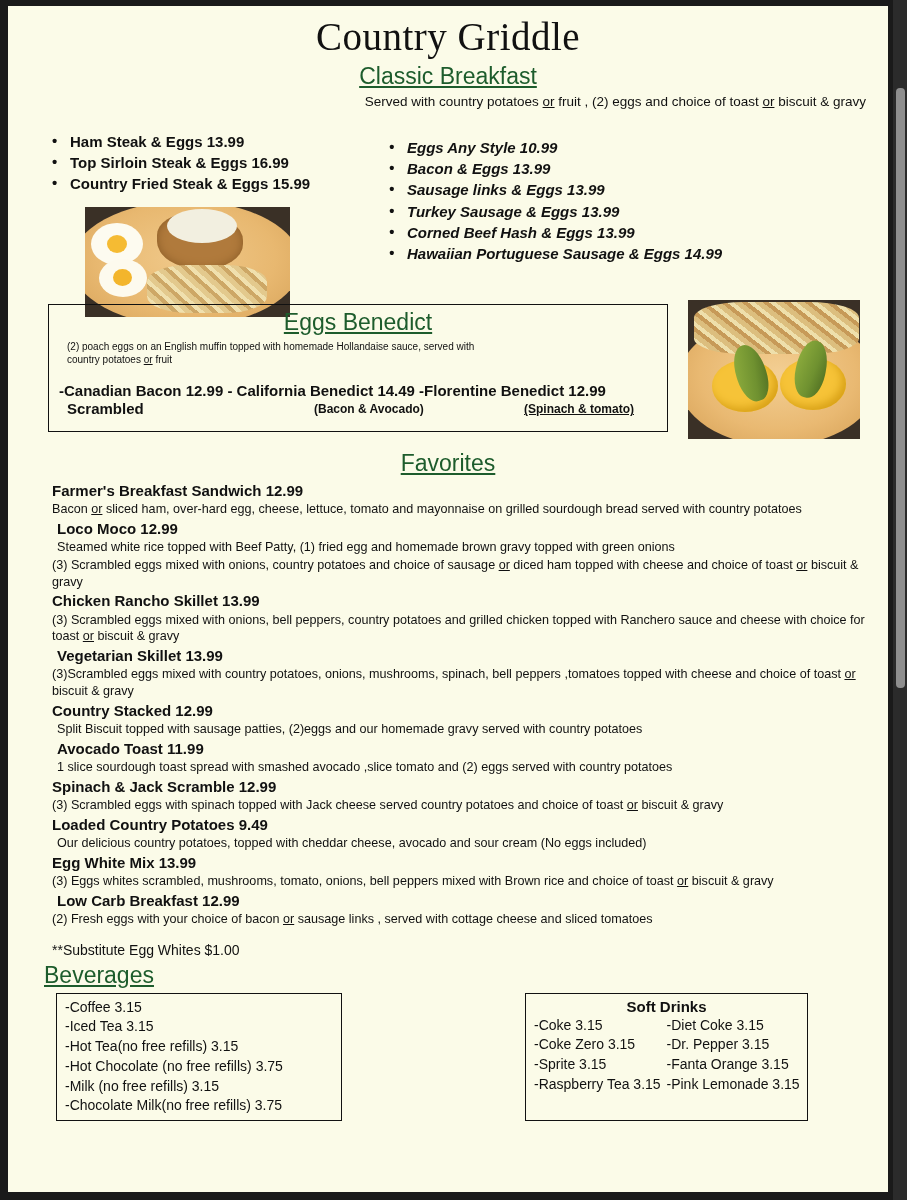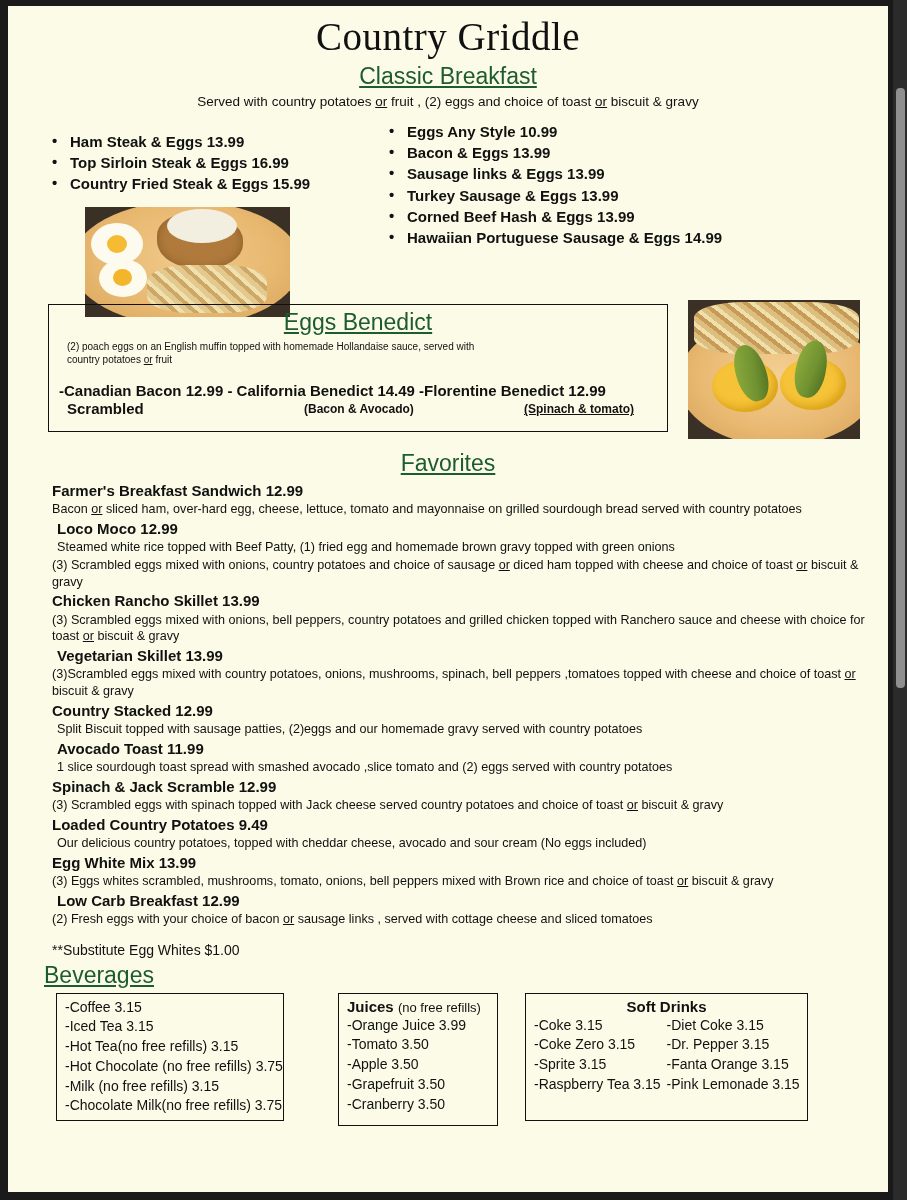--- a/index.html
+++ b/index.html
@@ -56,42 +56,43 @@
     color: #1d5c2c;
     text-decoration: underline;
     margin: 2px 0 4px 0;
     font-family: "Liberation Sans", sans-serif;
   }
   .section-head.left {
     text-align: left;
     padding-left: 14px;
   }
   .served-line {
-    text-align: center;
+    text-align: right;
     font-size: 13.5px;
     color: #111;
     margin-bottom: 6px;
   }
   u { text-decoration: underline; }
 
   .cb-cols {
     position: relative;
     height: 185px;
   }
   .cb-left {
     position: absolute;
     left: 18px;
     top: 16px;
     width: 380px;
   }
   .cb-right {
     position: absolute;
     left: 355px;
-    top: 6px;
+    top: 22px;
     width: 500px;
+    font-style: italic;
   }
   ul.bul {
     list-style: none;
     margin: 0;
     padding: 0;
   }
   ul.bul li {
     position: relative;
     padding-left: 22px;
     font-size: 15px;
@@ -221,21 +222,21 @@
     white-space: nowrap;
   }
   .benedict-sub {
     position: relative;
     height: 18px;
     font-size: 12px;
     font-weight: bold;
     color: #111;
   }
   .benedict-sub .w1 { position: absolute; left: 8px; top: 1px; font-size: 15px; }
-  .benedict-sub .w2 { position: absolute; left: 245px; top: 3px; }
+  .benedict-sub .w2 { position: absolute; left: 255px; top: 3px; }
   .benedict-sub .w3 { position: absolute; left: 465px; top: 3px; text-decoration: underline; }
   .food-photo-2 {
     position: absolute;
     left: 658px;
     top: 0px;
     width: 172px;
     height: 139px;
     background: #3a3026;
     overflow: hidden;
   }
@@ -307,21 +308,21 @@
     position: relative;
     height: 138px;
     margin-top: 2px;
   }
   .bev-box {
     position: absolute;
     border: 1px solid #111;
     box-sizing: border-box;
     padding: 4px 8px;
   }
-  .bev-box.one { left: 26px; top: 0; width: 228px; height: 128px; }
+  .bev-box.one { left: 26px; top: 0; width: 286px; height: 128px; }
   .bev-box.two { left: 308px; top: 0; width: 160px; height: 133px; }
   .bev-box.three { left: 495px; top: 0; width: 283px; height: 128px; }
   .bev-line {
     font-size: 14px;
     color: #111;
     line-height: 1.41;
     white-space: nowrap;
   }
   .bev-head {
     font-size: 15px;
@@ -469,28 +470,20 @@
 
     <div class="bev-box one">
       <div class="bev-line">-Coffee 3.15</div>
       <div class="bev-line">-Iced Tea  3.15</div>
       <div class="bev-line">-Hot Tea(no free refills) 3.15</div>
       <div class="bev-line">-Hot Chocolate (no free refills) 3.75</div>
       <div class="bev-line">-Milk (no free refills)    3.15</div>
       <div class="bev-line">-Chocolate Milk(no free refills) 3.75</div>
     </div>
 
-    <div class="bev-box two">
-      <div class="bev-head"><span>Juices</span> <span class="sm">(no free refills)</span></div>
-      <div class="bev-line">-Orange Juice 3.99</div>
-      <div class="bev-line">-Tomato 3.50</div>
-      <div class="bev-line">-Apple 3.50</div>
-      <div class="bev-line">-Grapefruit 3.50</div>
-      <div class="bev-line">-Cranberry 3.50</div>
-    </div>
 
     <div class="bev-box three">
       <div class="bev-head center">Soft Drinks</div>
       <div class="soft-cols">
         <div class="col">
           <div class="bev-line">-Coke   3.15</div>
           <div class="bev-line">-Coke Zero 3.15</div>
           <div class="bev-line">-Sprite   3.15</div>
           <div class="bev-line">-Raspberry Tea   3.15</div>
         </div>

